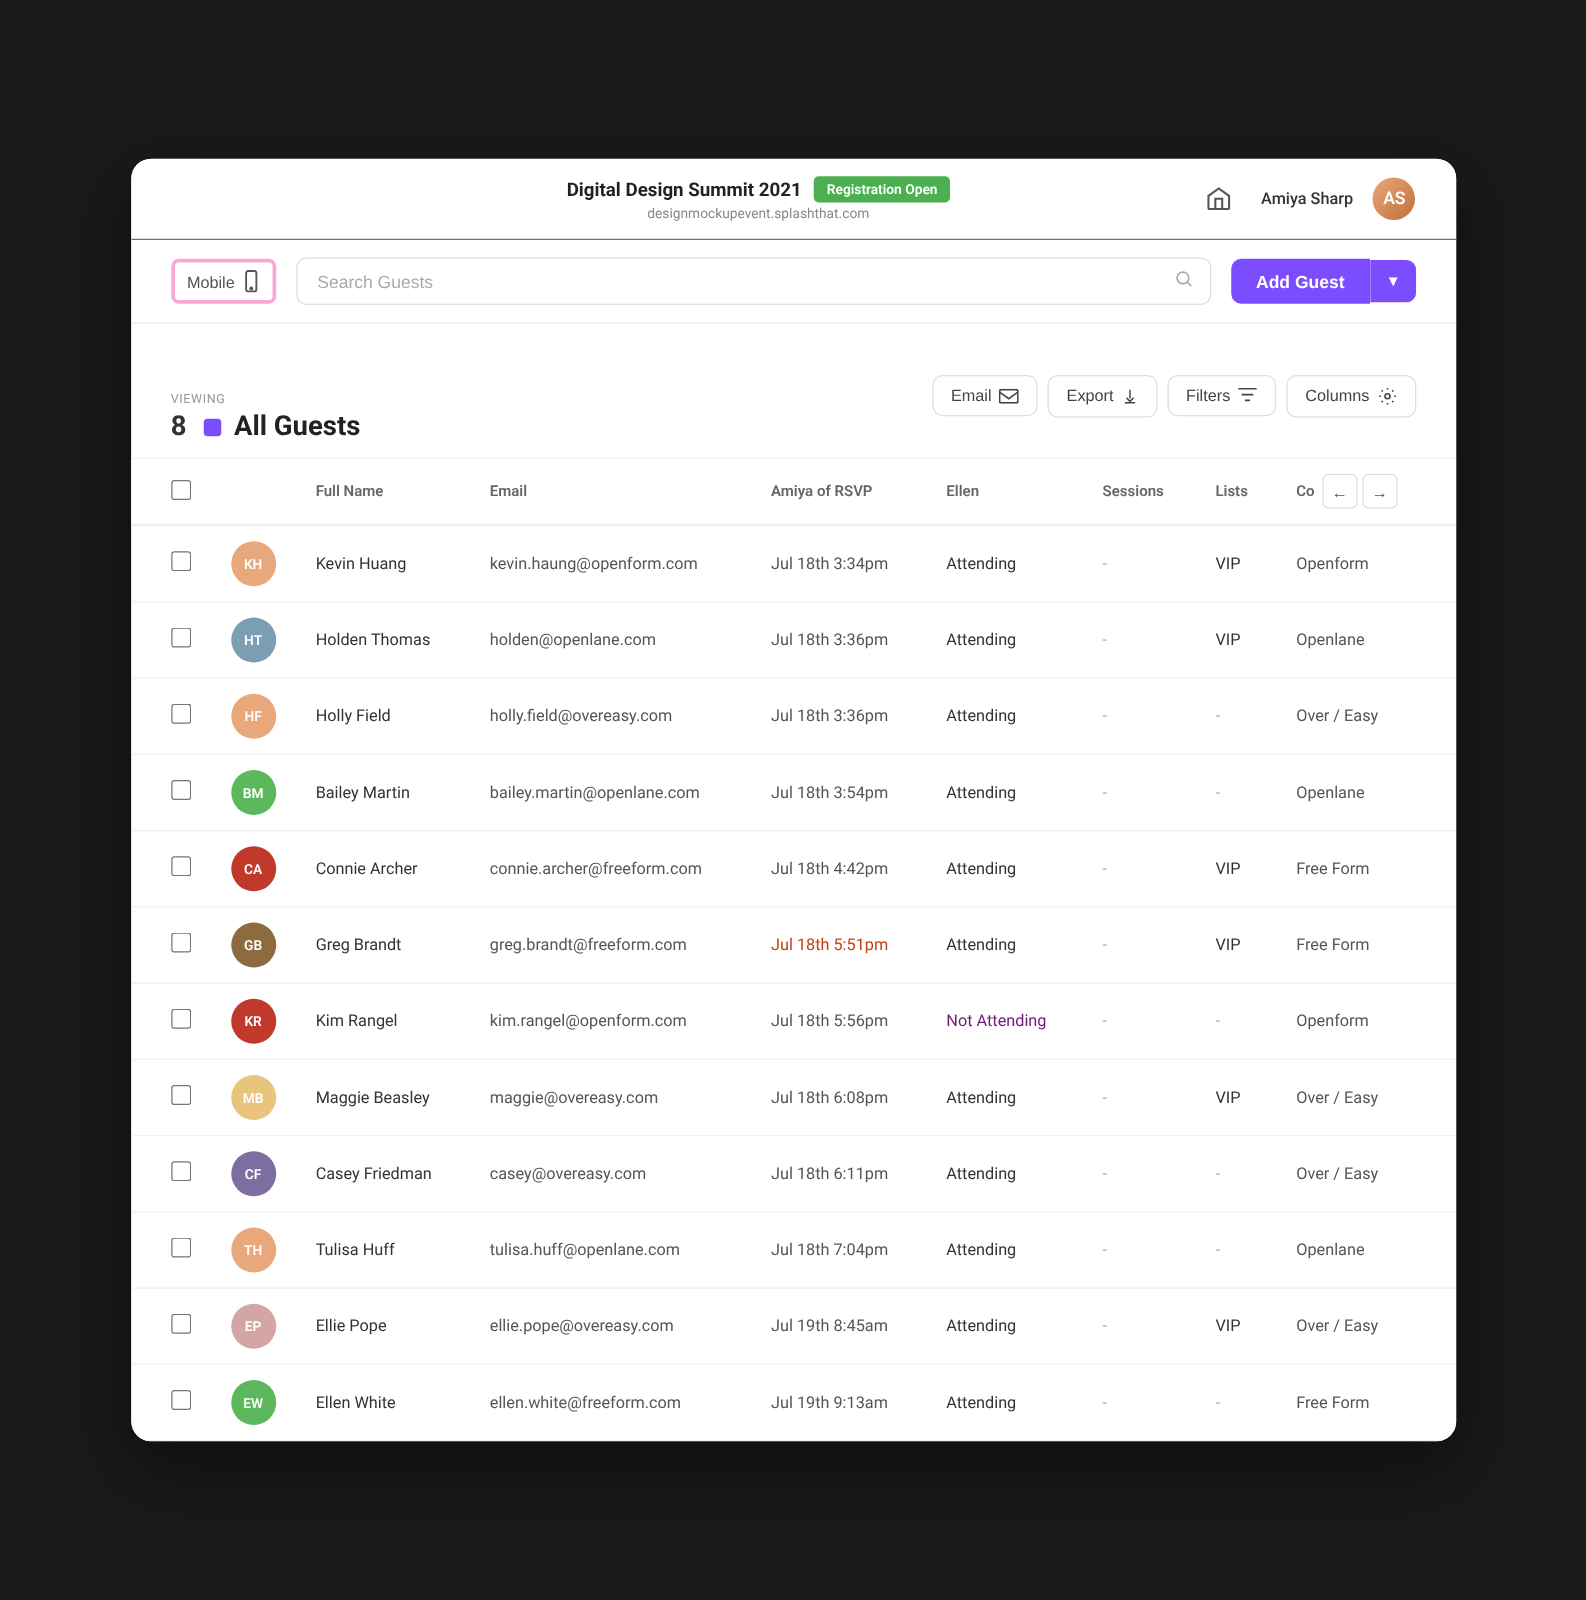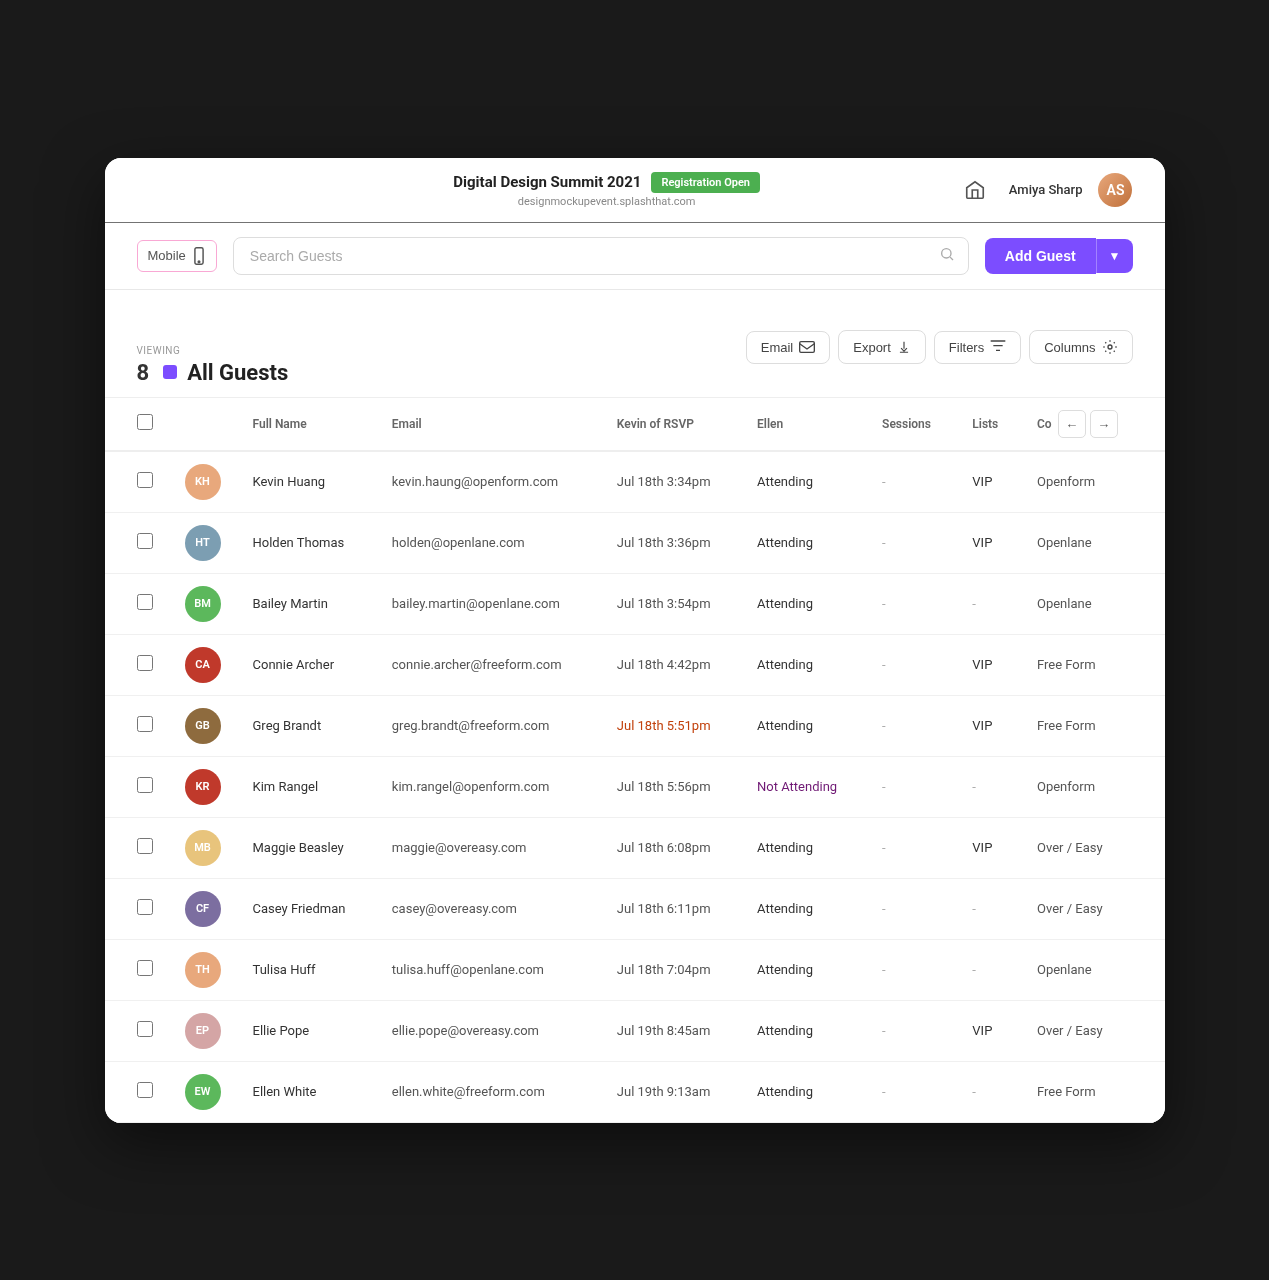--- a/index.html
+++ b/index.html
@@ -97,21 +97,21 @@
     }
     .mobile-btn {
       display: flex;
       align-items: center;
       gap: 6px;
       font-size: 13px;
       color: #555;
       cursor: pointer;
       padding: 6px 10px;
       border-radius: 6px;
-      border: 1px solid #f9a8d4;
+      border: 3px solid #f9a8d4;
       background: #fff;
     }
     .search-wrapper {
       flex: 1;
       position: relative;
     }
     .search-input {
       width: 100%;
       padding: 10px 44px 10px 16px;
       border: 1px solid #ddd;
@@ -374,21 +374,21 @@
     <div class="table-container">
       <table>
         <thead>
           <tr>
             <th style="width:50px;">
               <input type="checkbox" class="checkbox" style="">
             </th>
             <th style="width:50px;"></th>
             <th>Full Name</th>
             <th>Email</th>
-            <th>Kevin of RSVP</th>
+            <th>Amiya of RSVP</th>
             <th>Ellen</th>
             <th>Sessions</th>
             <th>Lists</th>
             <th style="display:flex; align-items:center; gap:6px;">
               Co
               <div class="nav-arrows">
                 <button class="arrow-btn">←</button>
                 <button class="arrow-btn">→</button>
               </div>
             </th>
@@ -423,20 +423,35 @@
       <td class="status-attending">Attending</td>
       <td class="dash">-</td>
       <td>VIP</td>
       <td style="color:#555;">Openlane</td>
     </tr>
             <tr>
       <td>
         <input type="checkbox" class="checkbox" style="">
       </td>
       <td>
+        <div class="row-avatar" style="background:#e8a87c;">HF</div>
+      </td>
+      <td>Holly Field</td>
+      <td style="color:#555;">holly.field@overeasy.com</td>
+      <td style="color:#555;">Jul 18th 3:36pm</td>
+      <td class="status-attending">Attending</td>
+      <td class="dash">-</td>
+      <td class="dash">-</td>
+      <td style="color:#555;">Over / Easy</td>
+    </tr>
+            <tr>
+      <td>
+        <input type="checkbox" class="checkbox" style="">
+      </td>
+      <td>
         <div class="row-avatar" style="background:#5cb85c;">BM</div>
       </td>
       <td>Bailey Martin</td>
       <td style="color:#555;">bailey.martin@openlane.com</td>
       <td style="color:#555;">Jul 18th 3:54pm</td>
       <td class="status-attending">Attending</td>
       <td class="dash">-</td>
       <td class="dash">-</td>
       <td style="color:#555;">Openlane</td>
     </tr>

